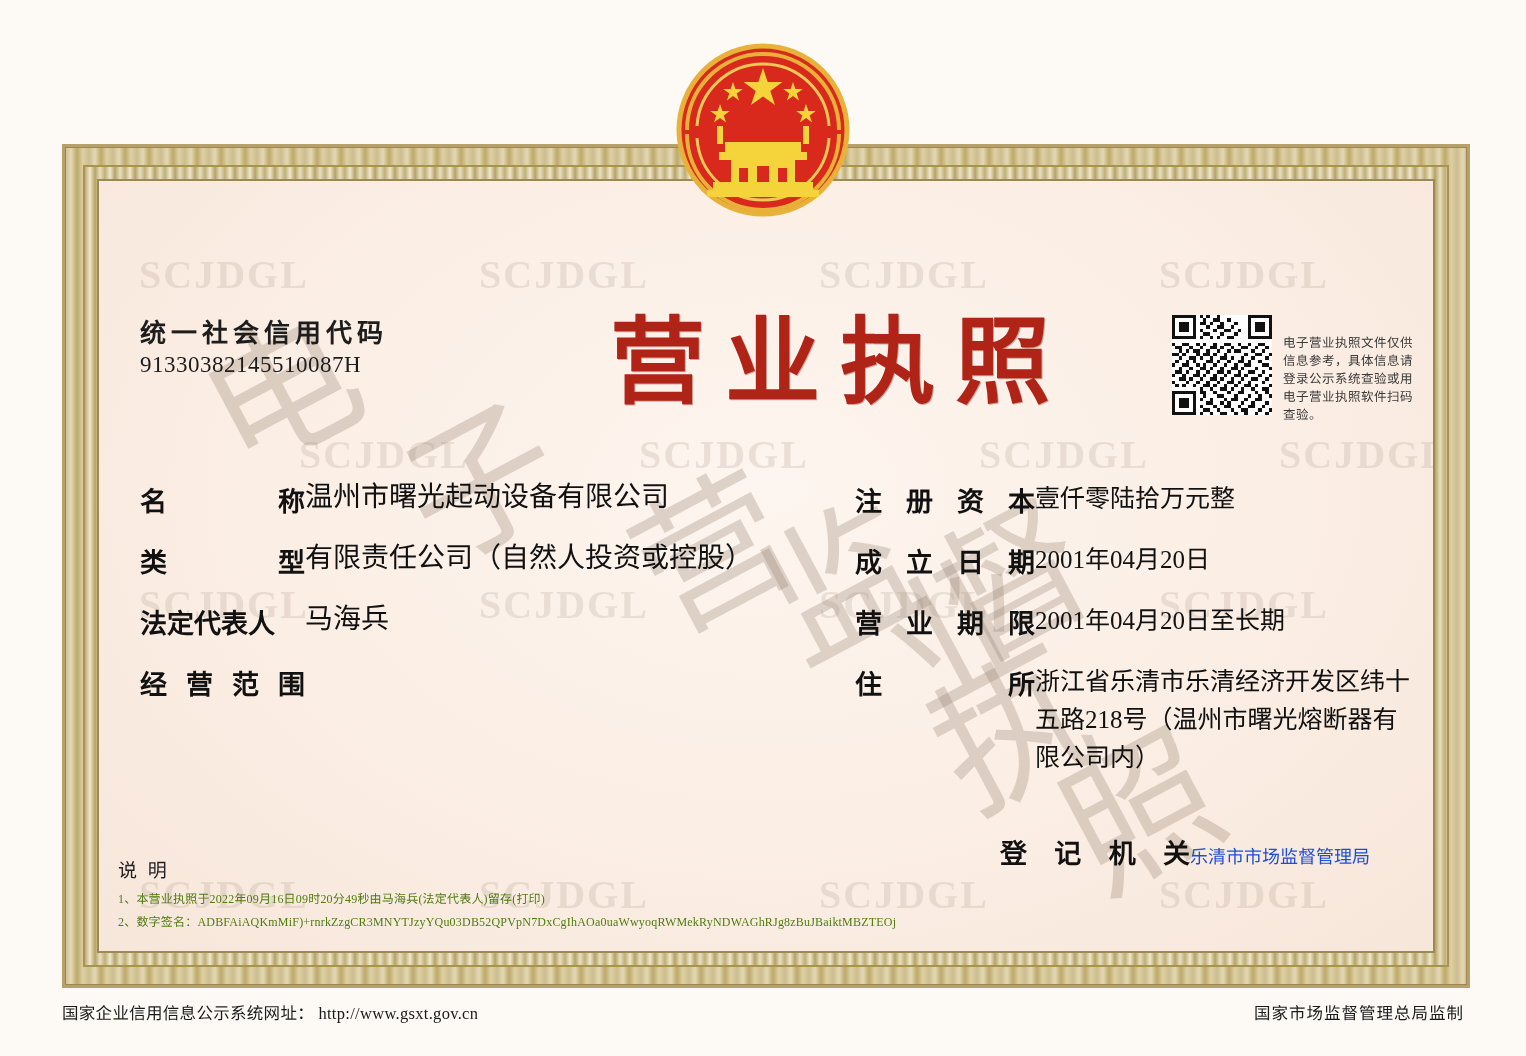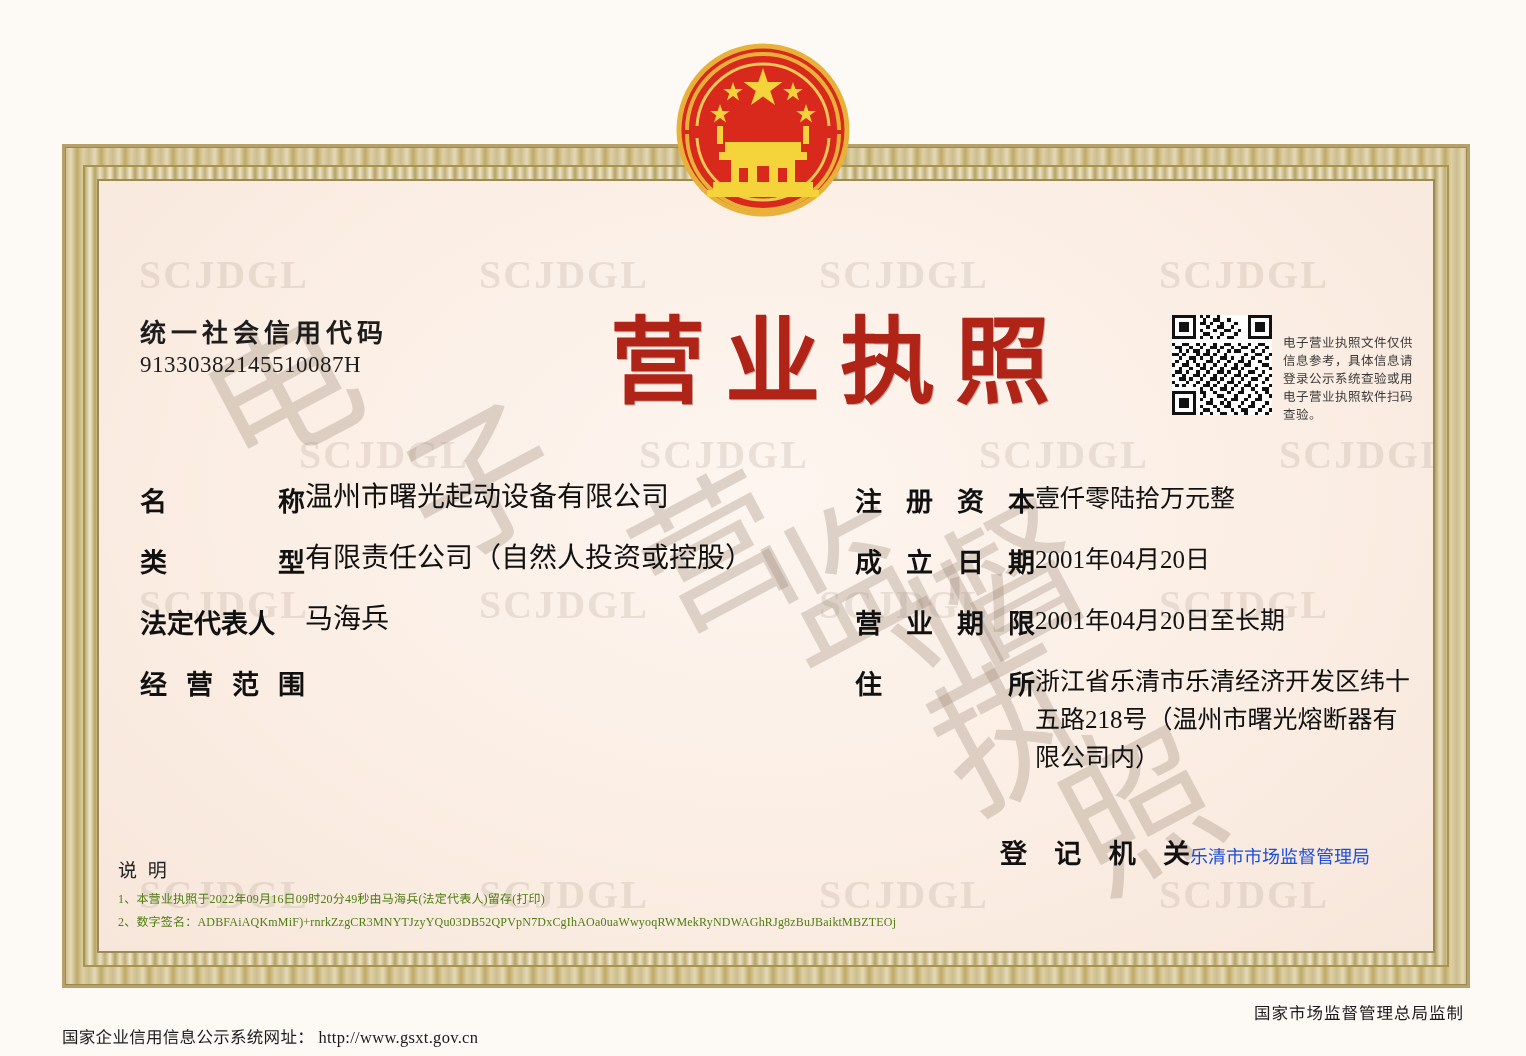--- a/index.html
+++ b/index.html
@@ -252,21 +252,20 @@
   }
 
   
   .bottom-left {
     position: absolute;
     left: 62px;
     top: 1000px;
     font-size: 16.5px;
     color: #1a1a1a;
     letter-spacing: 0.3px;
-    margin-top: 24px;
   }
   .bottom-right {
     position: absolute;
     right: 62px;
     top: 1000px;
     font-size: 16.5px;
     color: #1a1a1a;
     letter-spacing: 1px;
   }
 </style>

